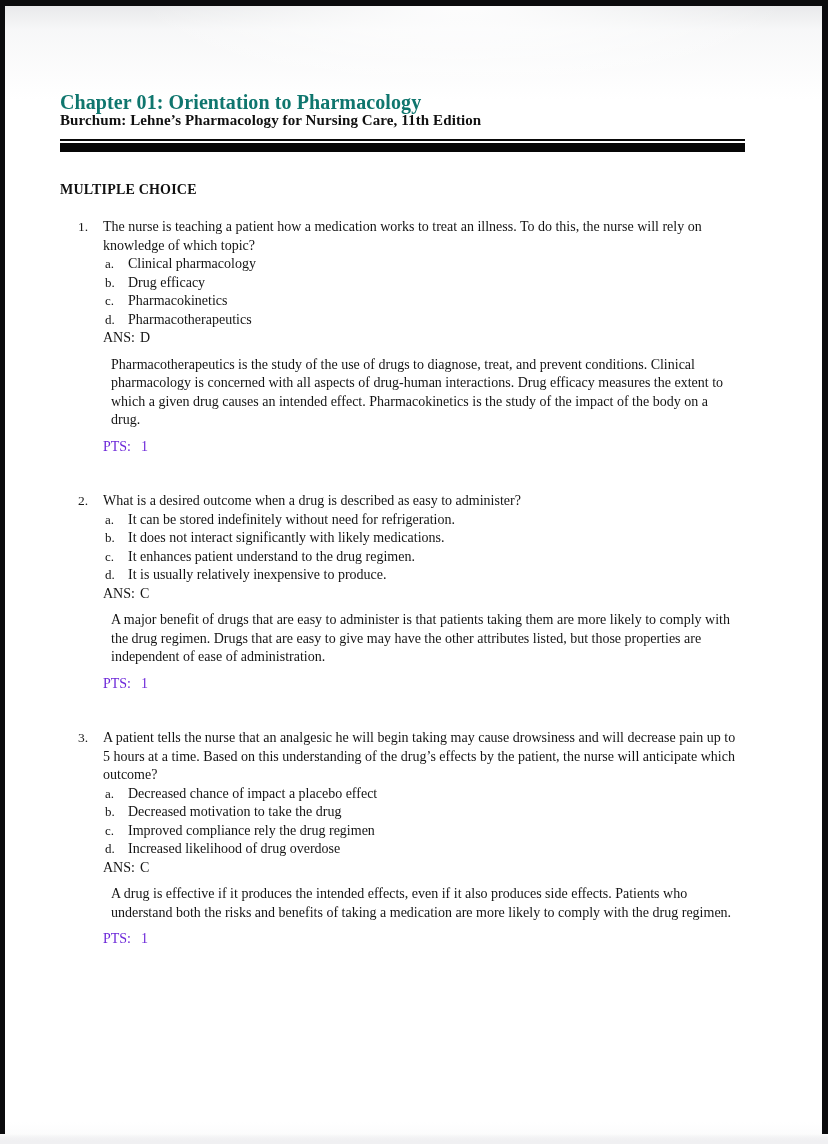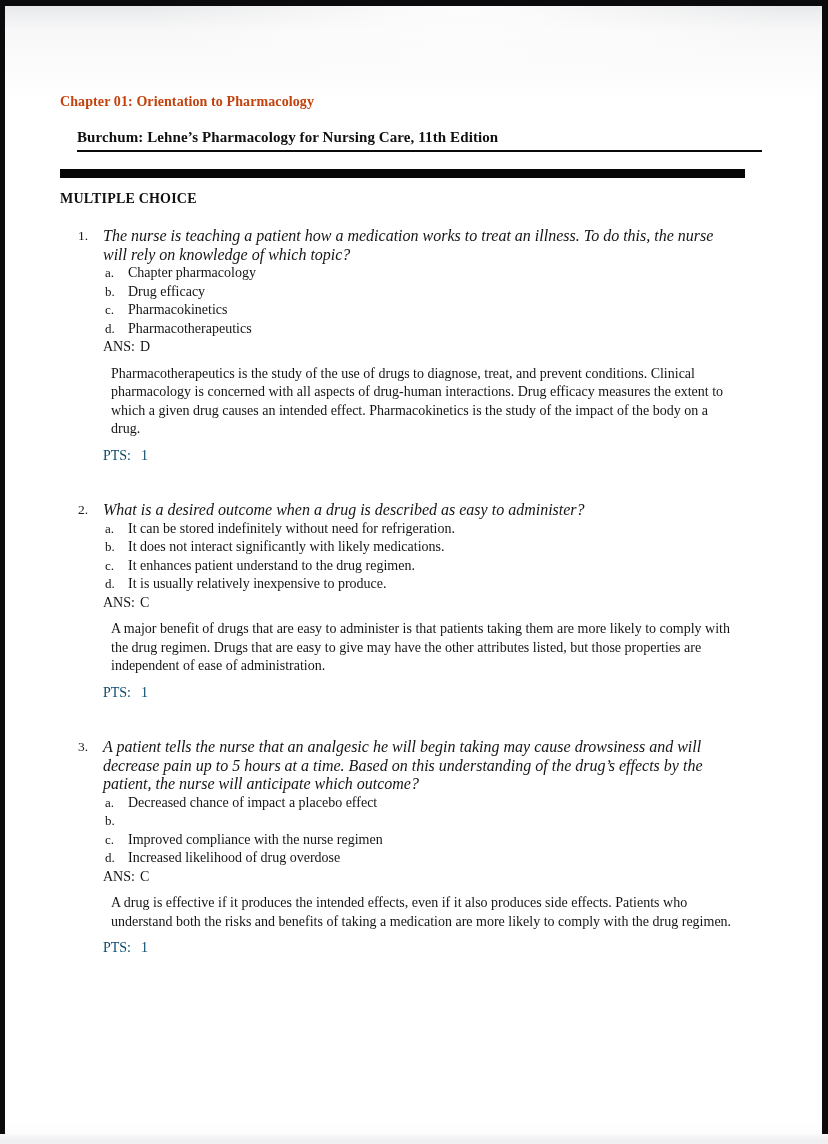--- a/index.html
+++ b/index.html
@@ -22,66 +22,66 @@
   .edge-top{left:0;top:0;width:828px;height:6px;}
   .edge-left{left:0;top:0;width:5px;height:1134px;}
   .edge-right{right:0;top:0;width:6px;height:1134px;}
   .page{
     position:absolute;left:0;top:0;width:828px;height:1144px;
     box-sizing:border-box;
     padding:93px 82px 0 60px;
     z-index:2;
   }
   .doc-title{
-    font-size:14px;font-weight:bold;line-height:18px;margin:0;
-    letter-spacing:0.1px;color:#c2410c;
+    font-size:20px;font-weight:bold;line-height:18px;margin:0;
+    letter-spacing:0.1px;color:#0f766e;
   }
   .doc-subtitle{
-    font-size:15px;font-weight:bold;line-height:18px;margin:17px;
+    font-size:15px;font-weight:bold;line-height:18px;margin:0;
     letter-spacing:0.1px;color:#101010;
     width:685px;
     border-bottom:2px solid #0a0a0a;
-    padding-bottom:4px;
+    padding-bottom:10px;
   }
   .title-rule{
     width:685px;height:9px;background:#070707;margin-top:2px;
   }
   .section-label{
-    margin-top:13px;
+    margin-top:30px;
     font-size:14px;font-weight:bold;letter-spacing:0.2px;color:#101010;
   }
   .question-list{margin-top:20px;}
   .question{
     display:flex;
     padding-left:18px;
     margin-bottom:36px;
   }
   .qnum{
     flex:0 0 25px;
     font-size:13.5px;line-height:18.5px;color:#1a1a1a;
   }
   .qbody{width:638px;}
   .qtext{
-    font-size:16px;line-height:18.5px;margin:0;color:#141414;font-style:italic;
+    font-size:14px;line-height:18.5px;margin:0;color:#141414;
   }
   .options{margin:0;padding:0;list-style:none;}
   .option{
     display:flex;
     font-size:14px;line-height:18.5px;color:#141414;
   }
   .optletter{
     flex:0 0 23px;margin-left:2px;
     font-size:13px;
   }
   .ans-row{font-size:14px;line-height:18.5px;color:#141414;}
   .ans-value{margin-left:5px;}
   .rationale{
     font-size:14px;line-height:18.5px;margin:8px;color:#141414;
   }
-  .pts-row{margin-top:5px;font-size:14px;line-height:18.5px;color:#0c4a6e;}
+  .pts-row{margin-top:5px;font-size:14px;line-height:18.5px;color:#6d28d9;}
   .pts-value{margin-left:10px;}
   .bottom-strip{
     position:absolute;left:0;bottom:0;width:828px;height:10px;
     background:linear-gradient(180deg, rgba(234,235,237,0) 0%, #f0f0f2 70%);
     z-index:4;
   }
 </style>
 </head>
 <body>
 
@@ -101,21 +101,21 @@
 
     <div class="question-list">
 
       <div class="question">
         <div class="qnum">1.</div>
         <div class="qbody">
           <p class="qtext">The nurse is teaching a patient how a medication works to treat an illness. To do this, the nurse will rely on knowledge of which topic?</p>
           <ul class="options">
             <li class="option">
               <span class="optletter">a.</span>
-              <span>Chapter pharmacology</span>
+              <span>Clinical pharmacology</span>
             </li>
             <li class="option">
               <span class="optletter">b.</span>
               <span>Drug efficacy</span>
             </li>
             <li class="option">
               <span class="optletter">c.</span>
               <span>Pharmacokinetics</span>
             </li>
             <li class="option">
@@ -169,24 +169,25 @@
         <div class="qnum">3.</div>
         <div class="qbody">
           <p class="qtext">A patient tells the nurse that an analgesic he will begin taking may cause drowsiness and will decrease pain up to 5 hours at a time. Based on this understanding of the drug’s effects by the patient, the nurse will anticipate which outcome?</p>
           <ul class="options">
             <li class="option">
               <span class="optletter">a.</span>
               <span>Decreased chance of impact a placebo effect</span>
             </li>
             <li class="option">
               <span class="optletter">b.</span>
+              <span>Decreased motivation to take the drug</span>
             </li>
             <li class="option">
               <span class="optletter">c.</span>
-              <span>Improved compliance with the nurse regimen</span>
+              <span>Improved compliance rely the drug regimen</span>
             </li>
             <li class="option">
               <span class="optletter">d.</span>
               <span>Increased likelihood of drug overdose</span>
             </li>
           </ul>
           <div class="ans-row">
             <span>ANS:</span><span class="ans-value">C</span>
           </div>
           <p class="rationale">A drug is effective if it produces the intended effects, even if it also produces side effects. Patients who understand both the risks and benefits of taking a medication are more likely to comply with the drug regimen.</p>

